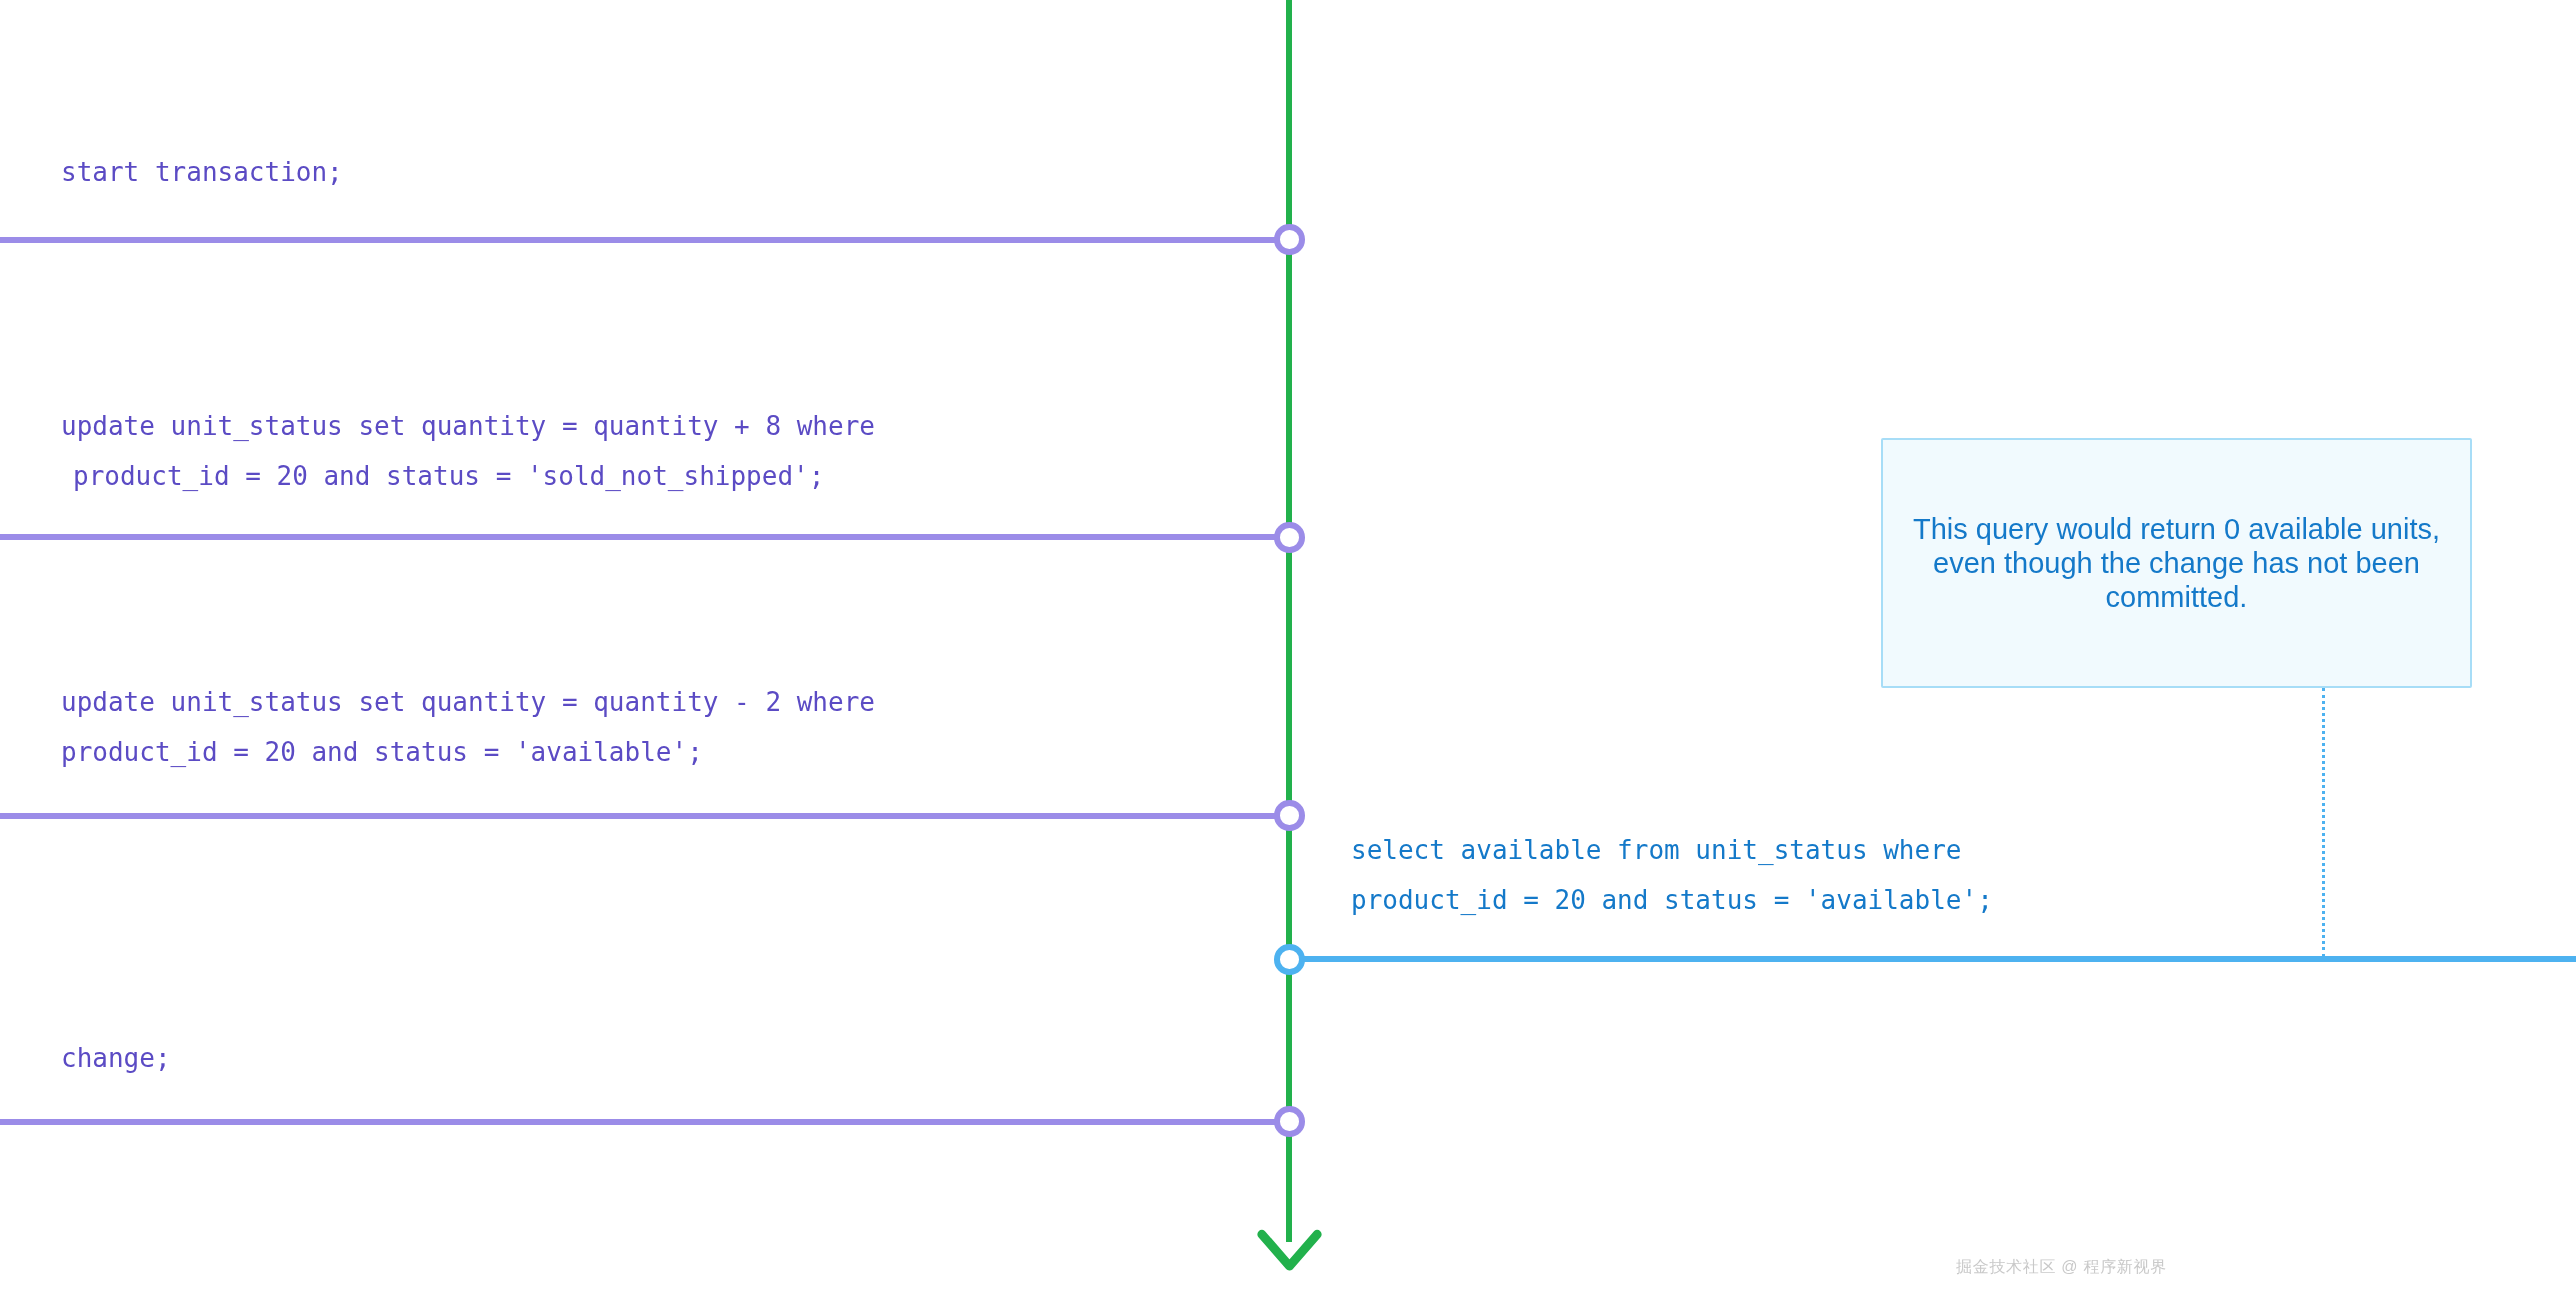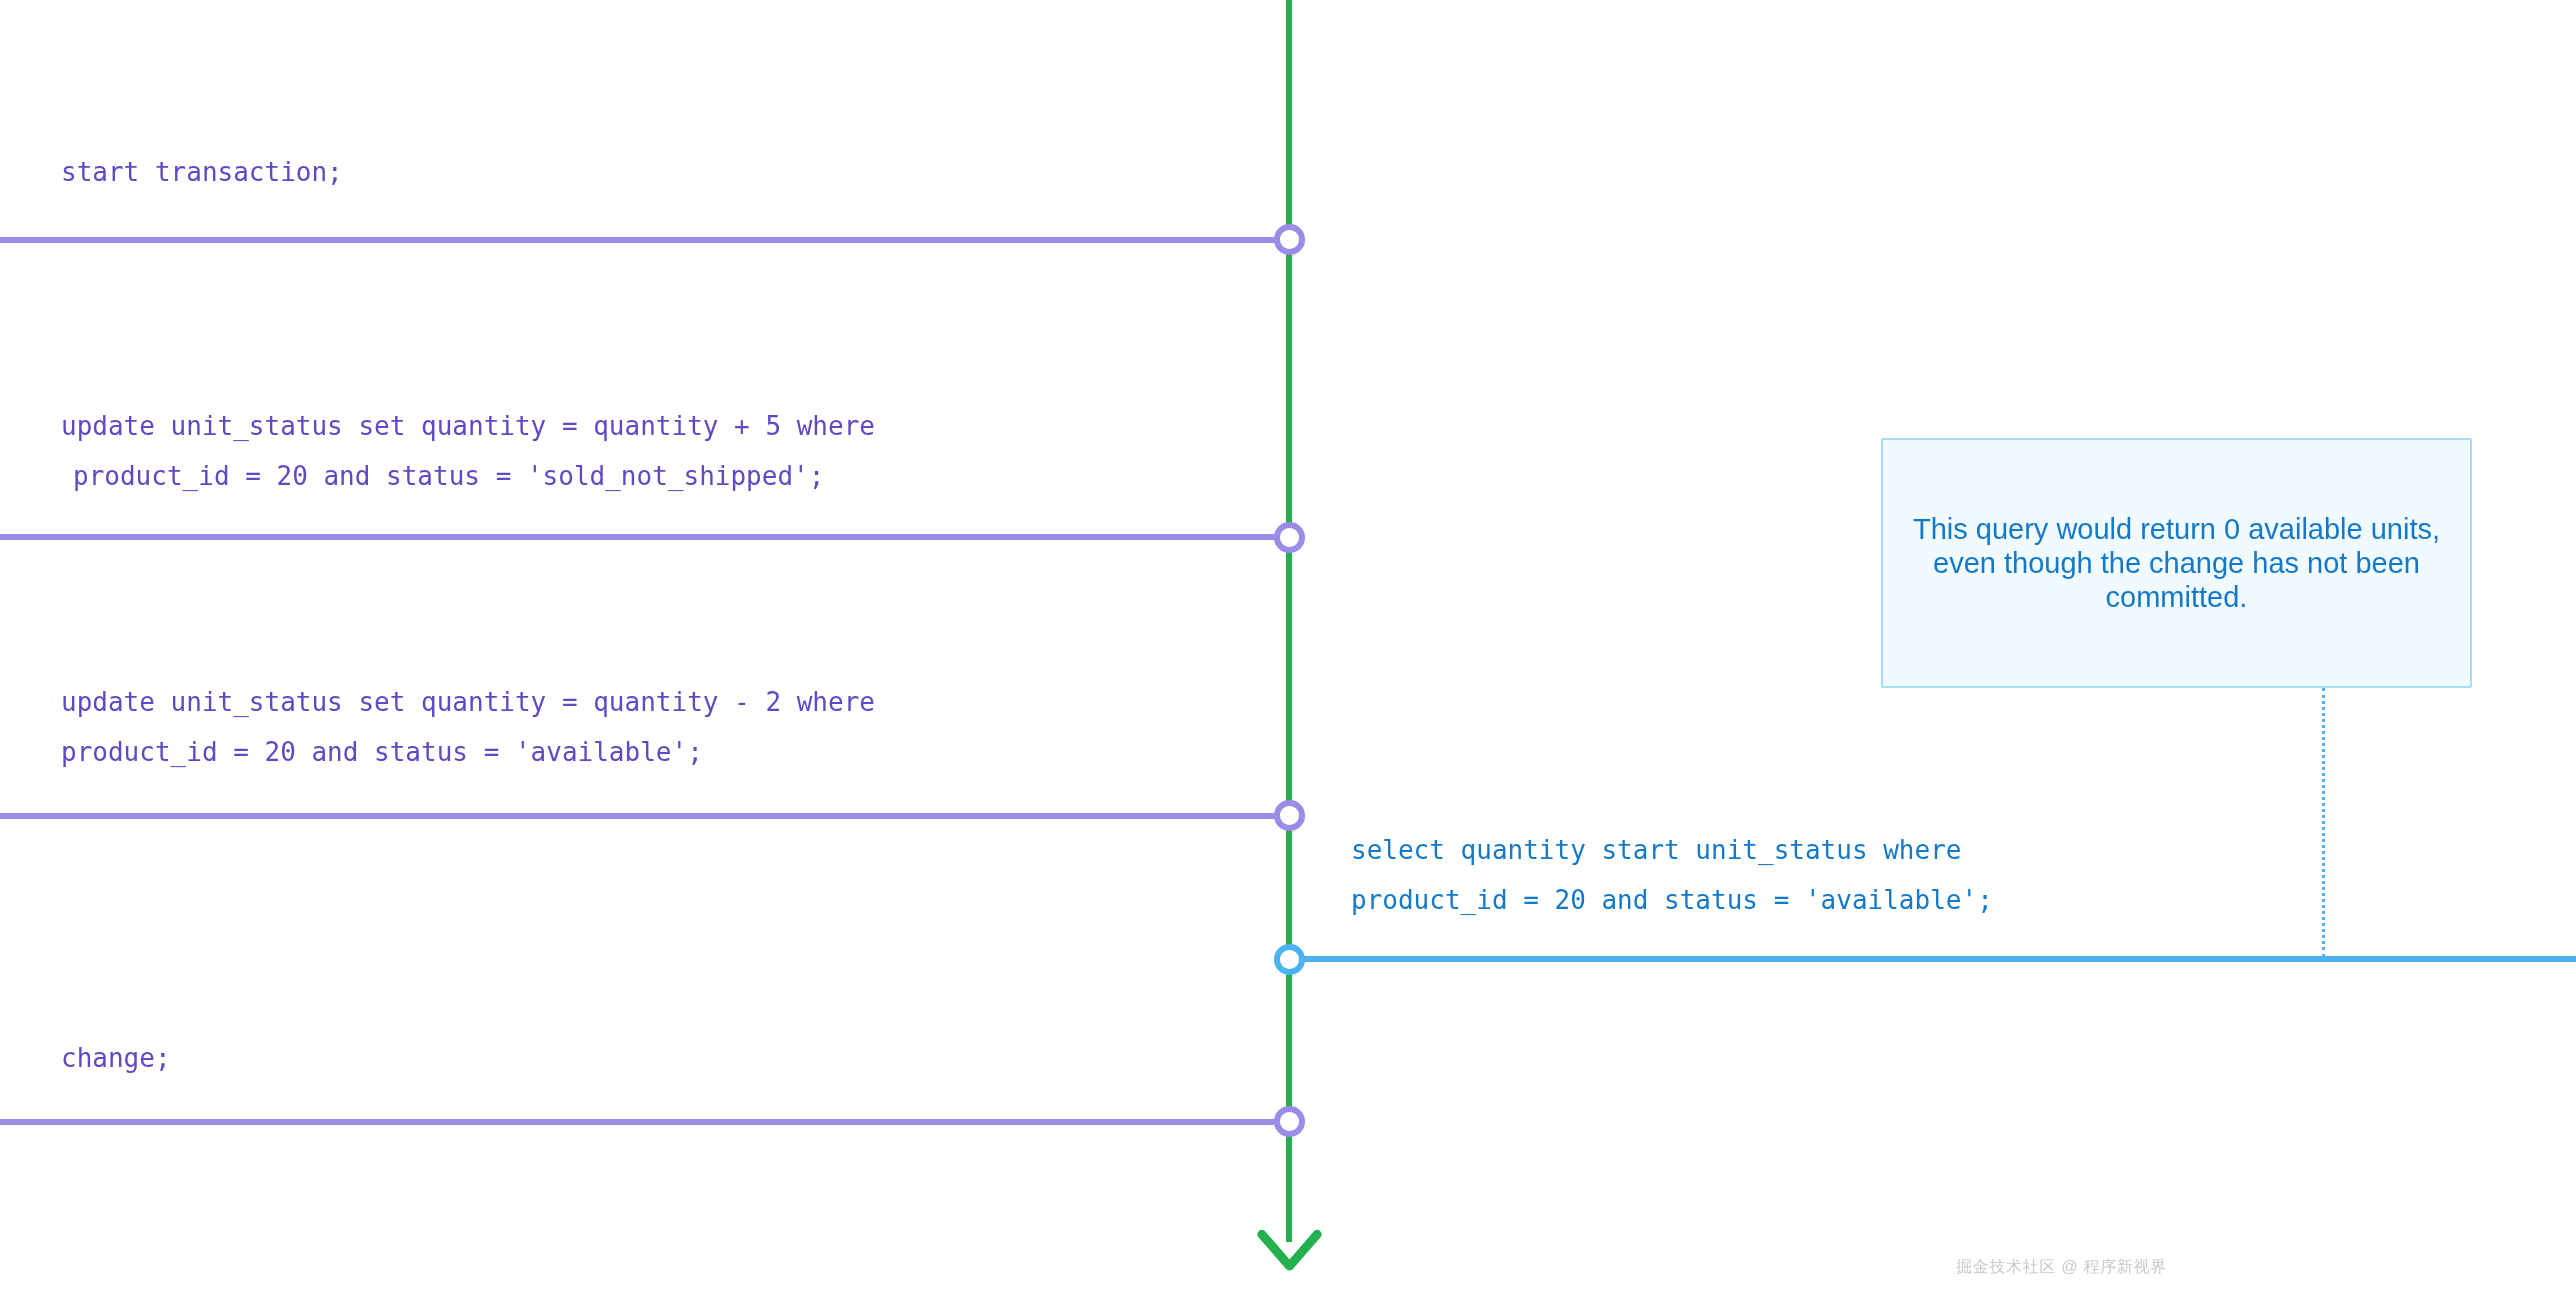--- a/index.html
+++ b/index.html
@@ -121,29 +121,29 @@
   <div class="rail purple" style="top:1119px; width:1290px;"></div>
 
   <div class="node purple" style="left:1274px; top:224px;"></div>
   <div class="node purple" style="left:1274px; top:522px;"></div>
   <div class="node purple" style="left:1274px; top:800px;"></div>
   <div class="node blue" style="left:1274px; top:944px;"></div>
   <div class="node purple" style="left:1274px; top:1106px;"></div>
 
   <div class="code purple" style="left:61px; top:147px;">start transaction;</div>
 
-  <div class="code purple" style="left:61px; top:401px;">update unit_status set quantity = quantity + 5 where</div>
+  <div class="code purple" style="left:61px; top:401px;">update unit_status set quantity = quantity + 8 where</div>
   <div class="code purple" style="left:61px; top:451px;margin-left:12px;">product_id = 20 and status = 'sold_not_shipped';</div>
 
   <div class="code purple" style="left:61px; top:677px;">update unit_status set quantity = quantity - 2 where</div>
   <div class="code purple" style="left:61px; top:727px;">product_id = 20 and status = 'available';</div>
 
   <div class="code purple" style="left:61px; top:1033px;">change;</div>
 
-  <div class="code blue" style="left:1351px; top:825px;">select quantity start unit_status where</div>
+  <div class="code blue" style="left:1351px; top:825px;">select available from unit_status where</div>
   <div class="code blue" style="left:1351px; top:875px;">product_id = 20 and status = 'available';</div>
 
   <div class="callout" style="left:1881px; top:438px; width:591px; height:250px;">
     <div class="callout-text">This query would return 0 available units, even though the change has not been committed.</div>
   </div>
   <div class="callout-stem" style="left:2322px; top:688px; height:269px;"></div>
 
   <div class="watermark" style="left:1956px; top:1257px;">掘金技术社区 @ 程序新视界</div>
 
 </div>

